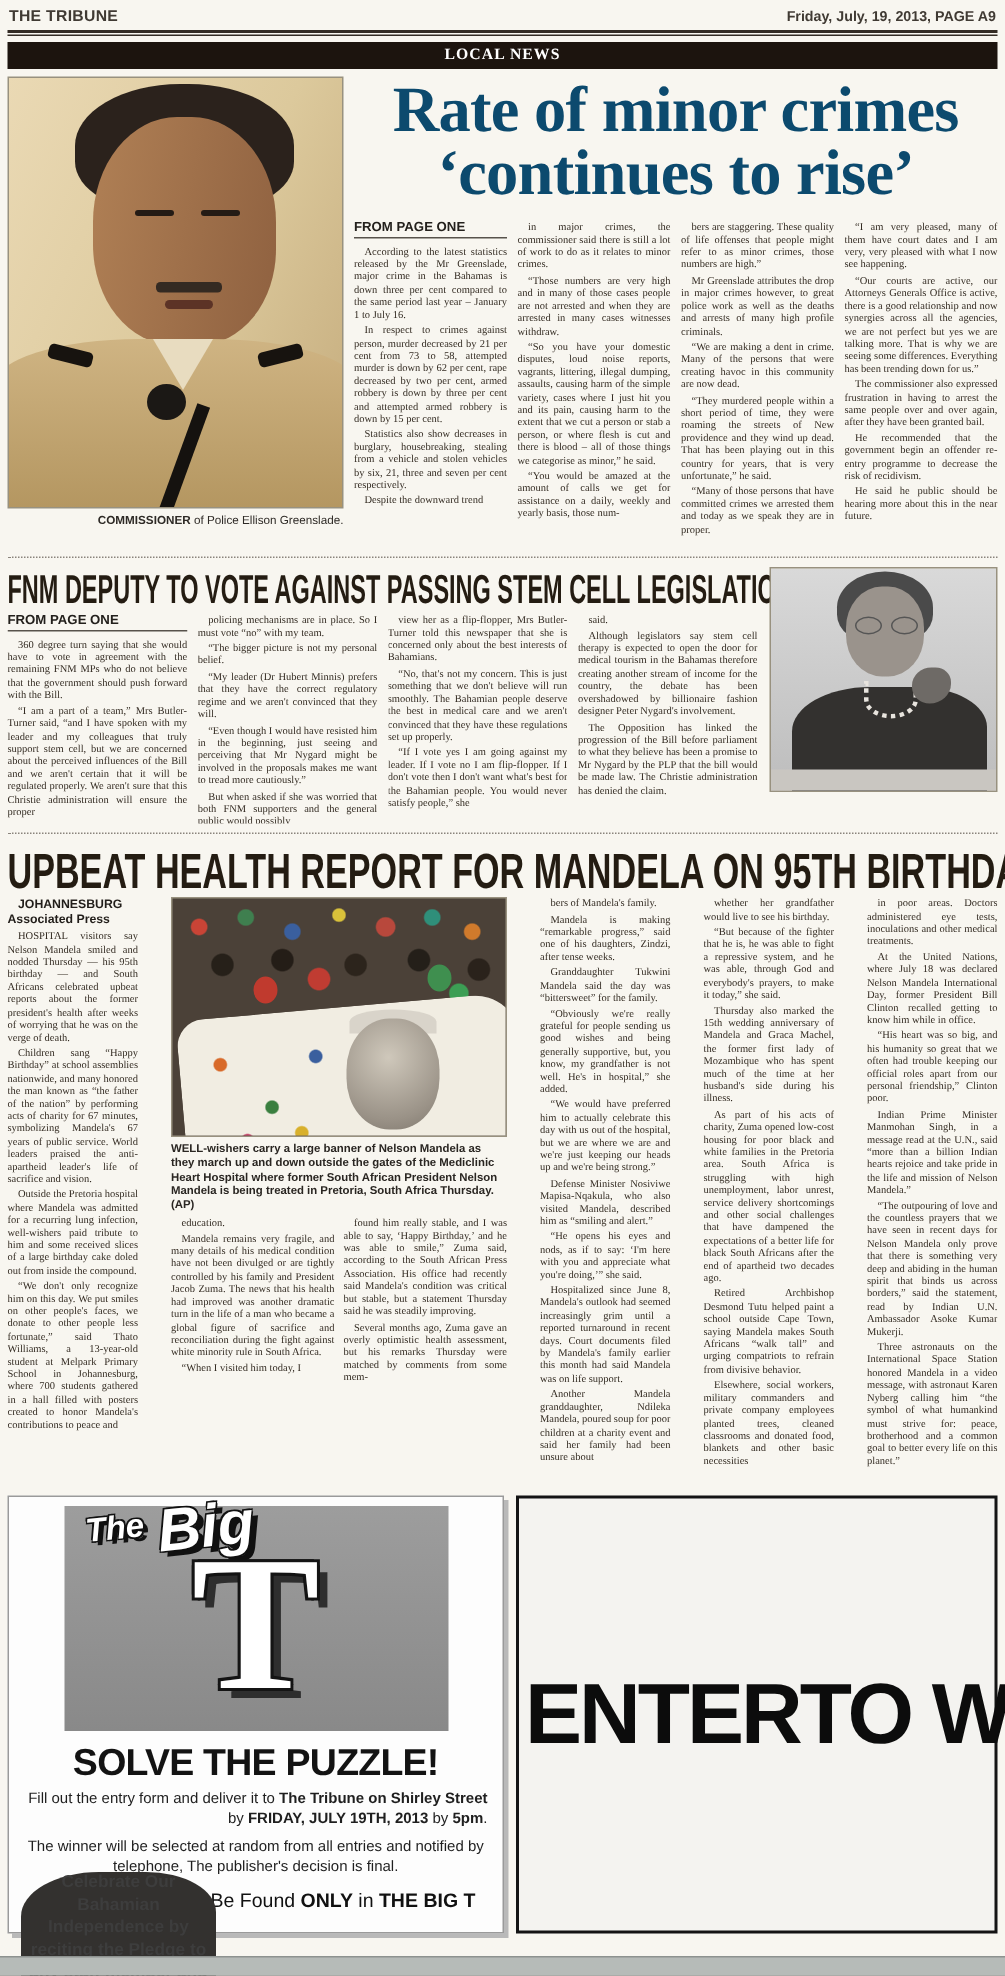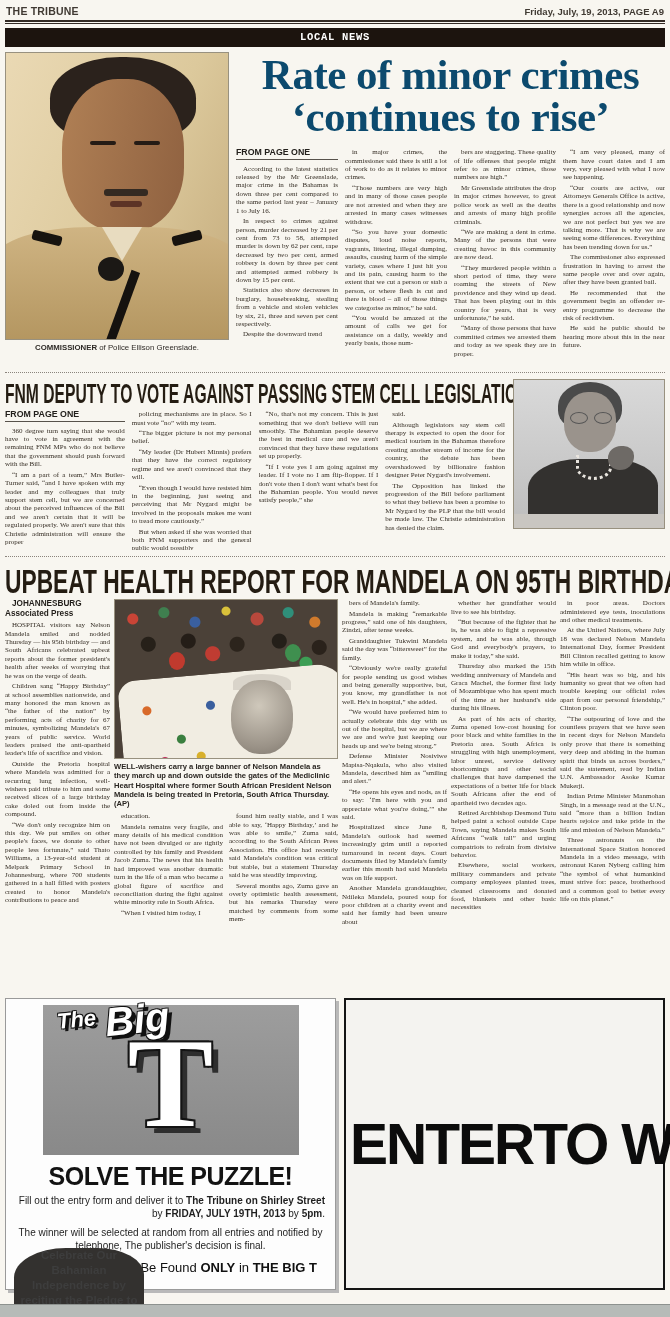--- a/index.html
+++ b/index.html
@@ -5,21 +5,21 @@
   html,body{margin:0;padding:0;background:#6f6f6f;}
   .page{width:670px;height:1317px;margin:0 auto;background:#f8f6f0;position:relative;overflow:hidden;
         box-sizing:border-box;padding:4px 5px 12px;font-family:"Liberation Serif",serif;color:#2f2820;}
   
   .masthead{display:flex;justify-content:space-between;align-items:flex-end;
             font-family:"Liberation Sans",sans-serif;color:#403a33;padding:1px 1px 3px;}
   .masthead .paper{font-size:10.5px;font-weight:bold;letter-spacing:.2px;}
   .masthead .dateline{font-size:9.5px;font-weight:bold;}
   .rule-a{height:2px;background:#332b24;}
   .rule-b{height:1px;background:#332b24;margin-top:1px;}
-  .banner{background:#1c140e;color:#fff;font-family:Liberation Mono, monospace;font-weight:bold;
+  .banner{background:#1c140e;color:#fff;font-family:Liberation Serif, serif;font-weight:bold;
           font-size:10.5px;text-align:center;letter-spacing:.7px;padding:3px 0 4px;margin:4px 0 5px;}
   
   .cols{display:flex;gap:7px;}
   .tcol{flex:1;min-width:0;text-align:justify;font-size:7px;line-height:8.4px;color:#332b22;overflow:hidden;}
   .tcol p{margin:0 0 2px;text-indent:7px;}
   .kicker{font-family:"Liberation Sans",sans-serif;font-weight:bold;font-size:8.8px;color:#23201c;
           border-bottom:1px solid #57524b;padding-bottom:2px;margin-bottom:5px;text-indent:0;}
   .divider{border-top:1px dotted #8a847c;margin:6px 0;}
   
   .a1{display:flex;gap:7px;}
@@ -34,21 +34,21 @@
   .c-stache{position:absolute;top:136px;left:98px;width:44px;height:7px;background:#342a22;border-radius:3px;}
   .c-mouth{position:absolute;top:148px;left:104px;width:32px;height:6px;background:#5c3326;border-radius:3px;}
   .c-shirt{position:absolute;bottom:-6px;left:-10px;right:-10px;height:118px;
            background:linear-gradient(#cfb483,#b3955f);border-radius:40% 40% 0 0/26% 26% 0 0;}
   .c-collar{position:absolute;bottom:78px;left:96px;width:40px;height:34px;background:#e8dcc0;
             clip-path:polygon(50% 100%,0 0,100% 0);}
   .c-epL,.c-epR{position:absolute;width:30px;height:10px;background:#17130f;border-radius:3px;bottom:96px;}
   .c-epL{left:26px;transform:rotate(14deg);} .c-epR{right:26px;transform:rotate(-14deg);}
   .c-mic{position:absolute;bottom:-8px;left:112px;width:9px;height:78px;background:#15120f;transform:rotate(20deg);}
   .c-michead{position:absolute;bottom:58px;left:92px;width:26px;height:24px;border-radius:50%;background:#1b1815;}
-  .caption{font-family:"Liberation Sans",sans-serif;font-size:7.8px;color:#2e2a26;text-align:center;margin:3px 0 0;}
+  .caption{font-family:"Liberation Sans",sans-serif;font-size:7.8px;color:#2e2a26;text-align:right;margin:3px 0 0;}
   .a1-right{flex:1;min-width:0;}
   .main-head{font-weight:bold;font-size:43px;line-height:.98;text-align:center;color:#0c4a6e;
              letter-spacing:-.5px;margin:2px 0 10px;}
   .a1 .cols{height:218px;}
   
   .a2-headwrap{height:31px;overflow:visible;}
   .a2-head{font-family:"Liberation Sans",sans-serif;font-weight:bold;font-size:27px;color:#241c12;
            white-space:nowrap;transform:scaleX(.58);transform-origin:left;margin:0;letter-spacing:0;}
   .a2{display:flex;gap:8px;}
   .a2-left{flex:1;min-width:0;}
@@ -59,21 +59,21 @@
   .w-glass{position:absolute;top:32px;left:56px;width:16px;height:10px;border:1.5px solid #555;border-radius:50%;}
   .w-glass2{left:80px;}
   .w-body{position:absolute;bottom:-6px;left:8px;width:130px;height:74px;background:#33312f;border-radius:40% 36% 0 0;}
   .w-neck{position:absolute;bottom:48px;left:62px;width:30px;height:22px;border:3px dotted #e8e4de;border-top:none;border-radius:0 0 50% 50%;}
   .w-flower{position:absolute;bottom:58px;right:30px;width:26px;height:24px;background:#6e6a66;border-radius:50% 40% 55% 45%;}
   .w-lectern{position:absolute;bottom:0;left:0;right:0;height:14px;background:#c9c6c1;}
   
   .a3-headwrap{height:36px;overflow:visible;}
   .a3-head{font-family:"Liberation Sans",sans-serif;font-weight:bold;font-size:33px;color:#241c12;
            white-space:nowrap;transform:scaleX(.69);transform-origin:left;margin:0;}
-  .a3-grid{display:flex;gap:4px;height:392px;overflow:hidden;}
+  .a3-grid{display:flex;gap:22px;height:392px;overflow:hidden;}
   .a3-grid .side{flex:1;min-width:0;}
   .a3-mid{width:224px;flex:none;}
   .byline{font-family:"Liberation Sans",sans-serif;font-weight:bold;font-size:8.2px;line-height:10px;
           margin:0 0 4px;text-indent:0;color:#221e1a;}
   .crowd{height:160px;background:#4b4138;
     background-image:
       radial-gradient(circle at 8% 12%,#c94436 0 5px,transparent 6px),
       radial-gradient(circle at 22% 8%,#3f7f4f 0 5px,transparent 6px),
       radial-gradient(circle at 36% 14%,#3a5f9e 0 5px,transparent 6px),
       radial-gradient(circle at 50% 7%,#d9c13a 0 4px,transparent 5px),
@@ -233,20 +233,21 @@
               <div>
                 <p>policing mechanisms are in place. So I must vote “no” with my team.</p>
                 <p>“The bigger picture is not my personal belief.</p>
                 <p>“My leader (Dr Hubert Minnis) prefers that they have the correct regulatory regime and we aren't convinced that they will.</p>
                 <p>“Even though I would have resisted him in the beginning, just seeing and perceiving that Mr Nygard might be involved in the proposals makes me want to tread more cautiously.”</p>
                 <p>But when asked if she was worried that both FNM supporters and the general public would possibly</p>
               </div>
             </div>
           <div class="tcol">
               <div>
+                <p>view her as a flip-flopper, Mrs Butler-Turner told this newspaper that she is concerned only about the best interests of Bahamians.</p>
                 <p>“No, that's not my concern. This is just something that we don't believe will run smoothly. The Bahamian people deserve the best in medical care and we aren't convinced that they have these regulations set up properly.</p>
                 <p>“If I vote yes I am going against my leader. If I vote no I am flip-flopper. If I don't vote then I don't want what's best for the Bahamian people. You would never satisfy people,” she</p>
               </div>
             </div>
           <div class="tcol">
               <div>
                 <p>said.</p>
                 <p>Although legislators say stem cell therapy is expected to open the door for medical tourism in the Bahamas therefore creating another stream of income for the country, the debate has been overshadowed by billionaire fashion designer Peter Nygard's involvement.</p>
                 <p>The Opposition has linked the progression of the Bill before parliament to what they believe has been a promise to Mr Nygard by the PLP that the bill would be made law. The Christie administration has denied the claim.</p>
               </div>
@@ -328,22 +329,22 @@
             <p>As part of his acts of charity, Zuma opened low-cost housing for poor black and white families in the Pretoria area. South Africa is struggling with high unemployment, labor unrest, service delivery shortcomings and other social challenges that have dampened the expectations of a better life for black South Africans after the end of apartheid two decades ago.</p>
             <p>Retired Archbishop Desmond Tutu helped paint a school outside Cape Town, saying Mandela makes South Africans “walk tall” and urging compatriots to refrain from divisive behavior.</p>
             <p>Elsewhere, social workers, military commanders and private company employees planted trees, cleaned classrooms and donated food, blankets and other basic necessities</p>
           </div>
         </div>
       <div class="side tcol">
           <div>
             <p>in poor areas. Doctors administered eye tests, inoculations and other medical treatments.</p>
             <p>At the United Nations, where July 18 was declared Nelson Mandela International Day, former President Bill Clinton recalled getting to know him while in office.</p>
             <p>“His heart was so big, and his humanity so great that we often had trouble keeping our official roles apart from our personal friendship,” Clinton poor.</p>
+            <p>Indian Prime Minister Manmohan Singh, in a message read at the U.N., said “more than a billion Indian hearts rejoice and take pride in the life and mission of Nelson Mandela.”</p>
             <p>“The outpouring of love and the countless prayers that we have seen in recent days for Nelson Mandela only prove that there is something very deep and abiding in the human spirit that binds us across borders,” said the statement, read by Indian U.N. Ambassador Asoke Kumar Mukerji.</p>
-            <p>Indian Prime Minister Manmohan Singh, in a message read at the U.N., said “more than a billion Indian hearts rejoice and take pride in the life and mission of Nelson Mandela.”</p>
             <p>Three astronauts on the International Space Station honored Mandela in a video message, with astronaut Karen Nyberg calling him “the symbol of what humankind must strive for: peace, brotherhood and a common goal to better every life on this planet.”</p>
           </div>
         </div>
     </div>
   </section>
 
   <div class="ads">
     <div class="ad ad-t">
       <div class="t-box">
         <span class="t-the">The</span>

